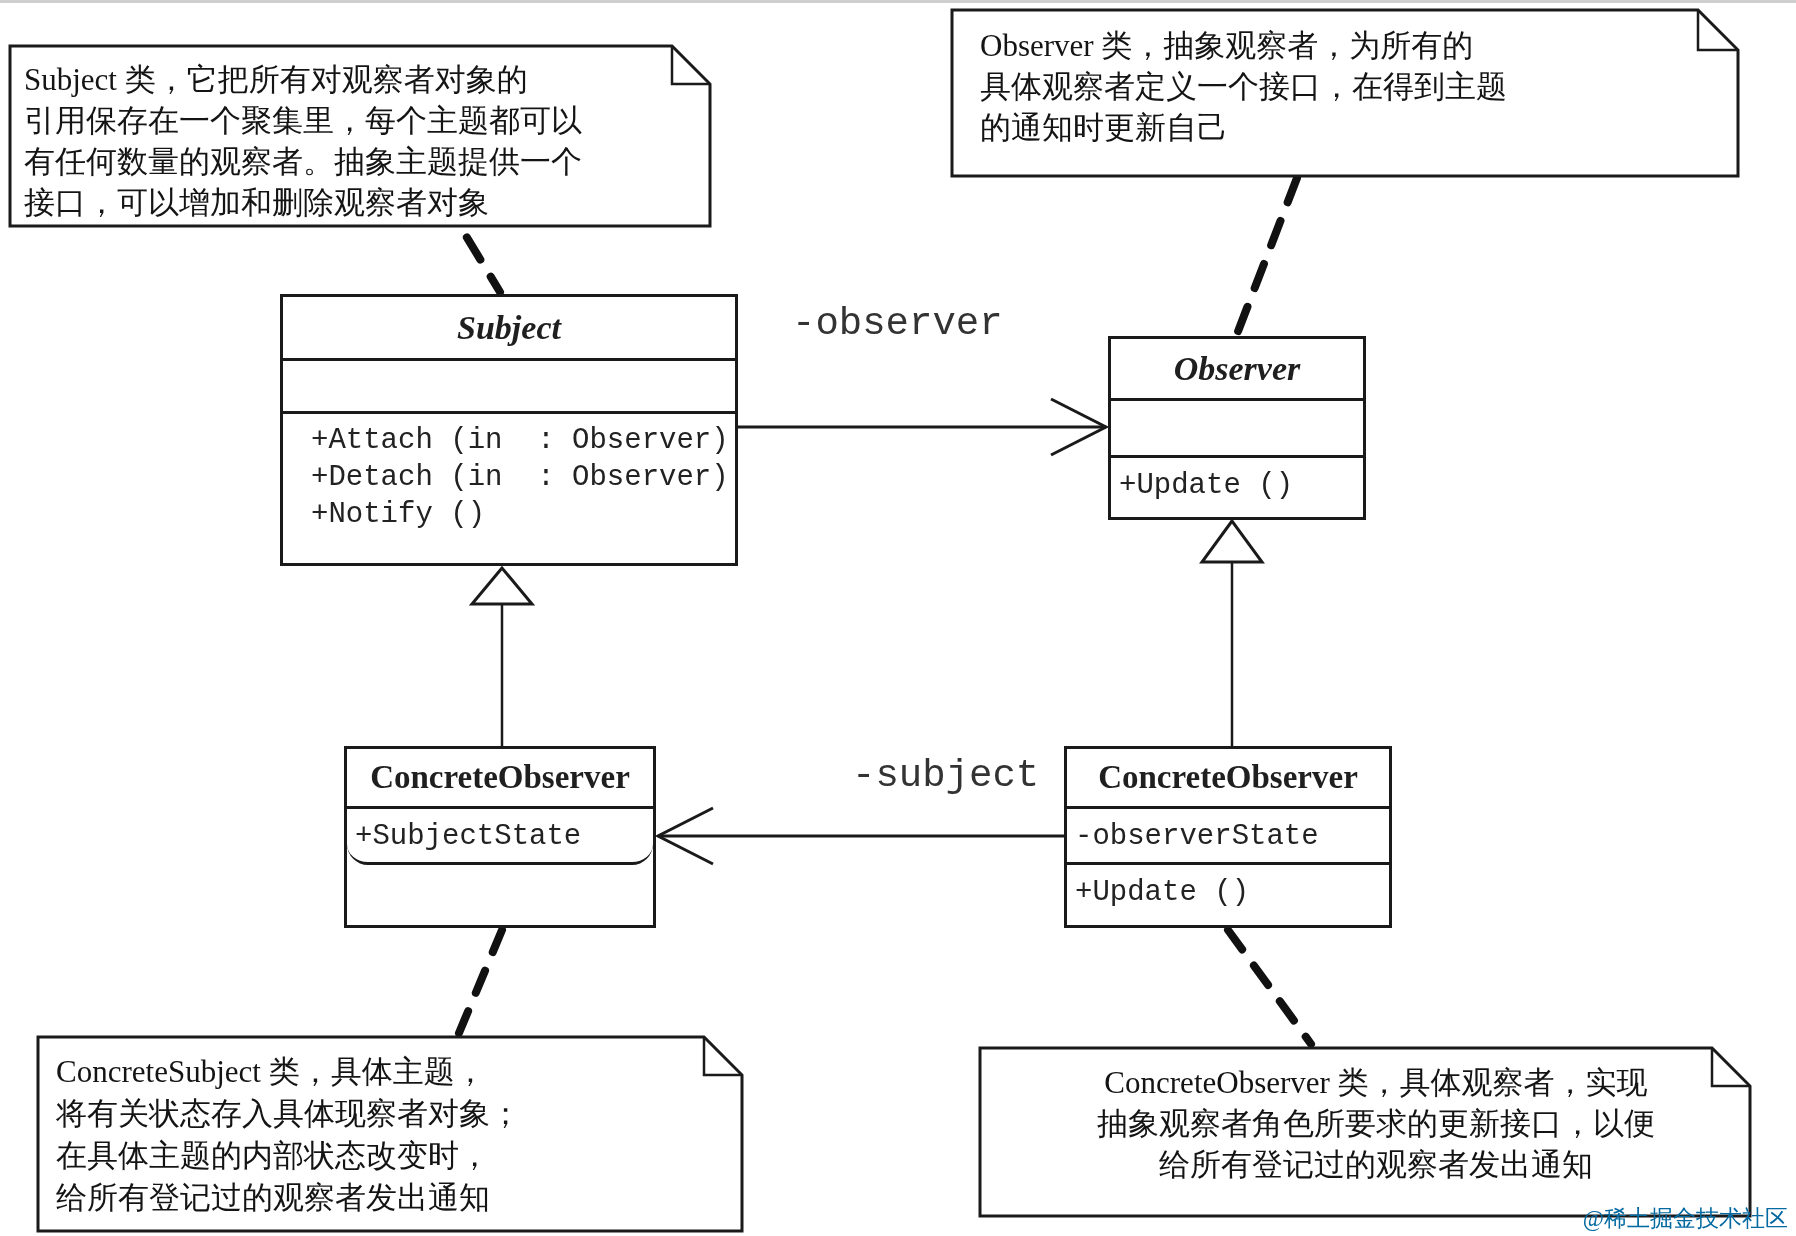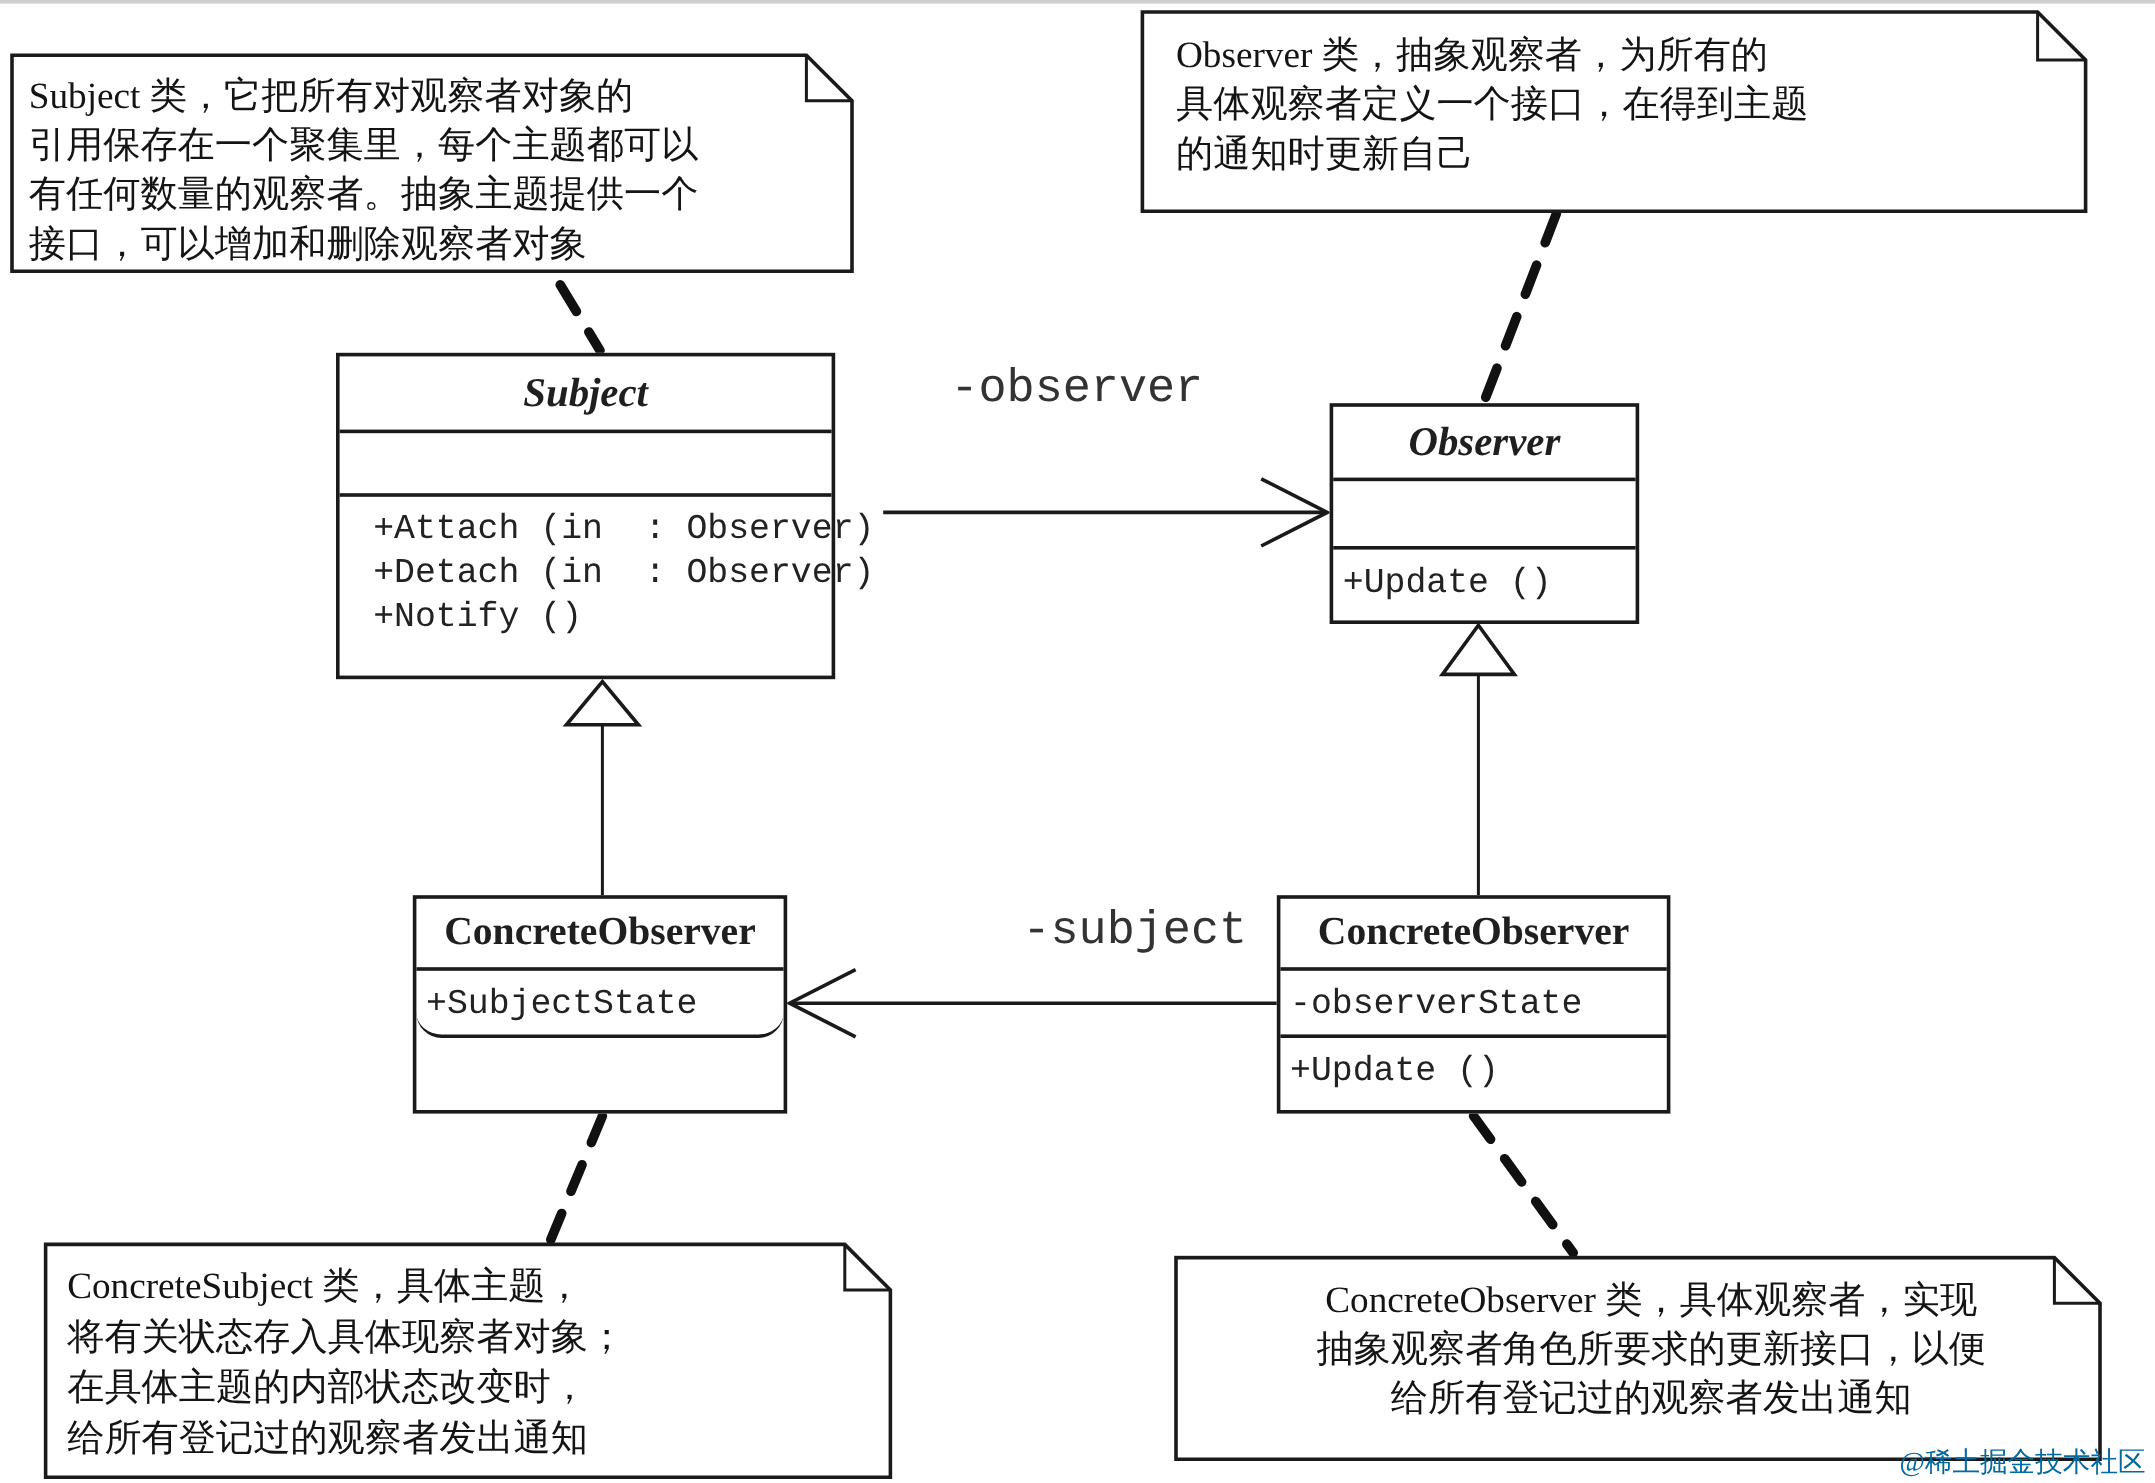--- a/index.html
+++ b/index.html
@@ -148,21 +148,21 @@
       <path d="M2,2 L734,2 L772,40 L772,170 L2,170 Z" fill="#ffffff" stroke="#1a1a1a" stroke-width="3"></path>
       <path d="M734,2 L734,40 L772,40" fill="none" stroke="#1a1a1a" stroke-width="2.5"></path>
     </svg>
     <div class="note-text" style="padding:16px 0 0 22px;">
       <div>ConcreteObserver 类，具体观察者，实现</div>
       <div>抽象观察者角色所要求的更新接口，以便</div>
       <div>给所有登记过的观察者发出通知</div>
     </div>
   </div>
 
-  <div class="uml-class" style="left:280px; top:294px; width:416px; height:272px;">
+  <div class="uml-class" style="left:280px; top:294px; width:458px; height:272px;">
     <div class="uml-title abstract" style="height:64px;">Subject</div>
     <div class="uml-section" style="height:53px;"></div>
     <div class="uml-section" style="height:146px; padding-top:8px;padding-left:28px;">
       <div class="uml-member">+Attach (in  : Observer)</div>
       <div class="uml-member">+Detach (in  : Observer)</div>
       <div class="uml-member">+Notify ()</div>
     </div>
   </div>
 
   <div class="uml-class" style="left:1108px; top:336px; width:258px; height:184px;">

